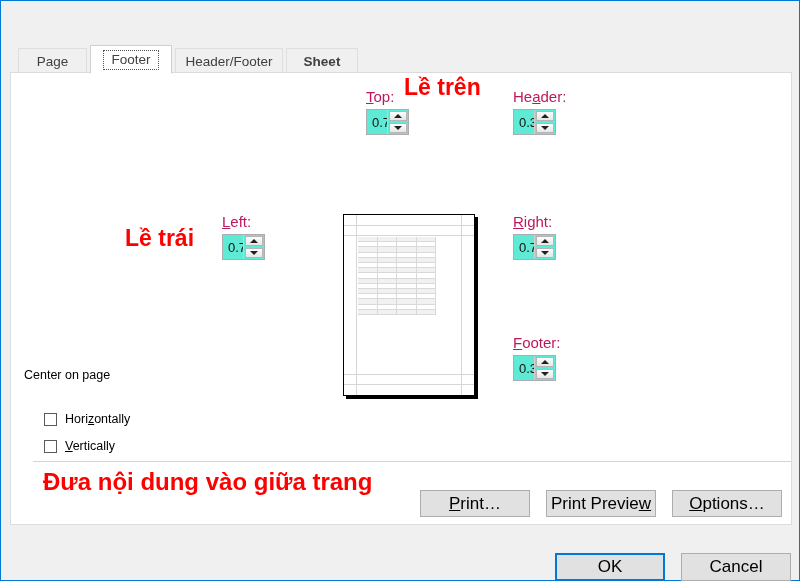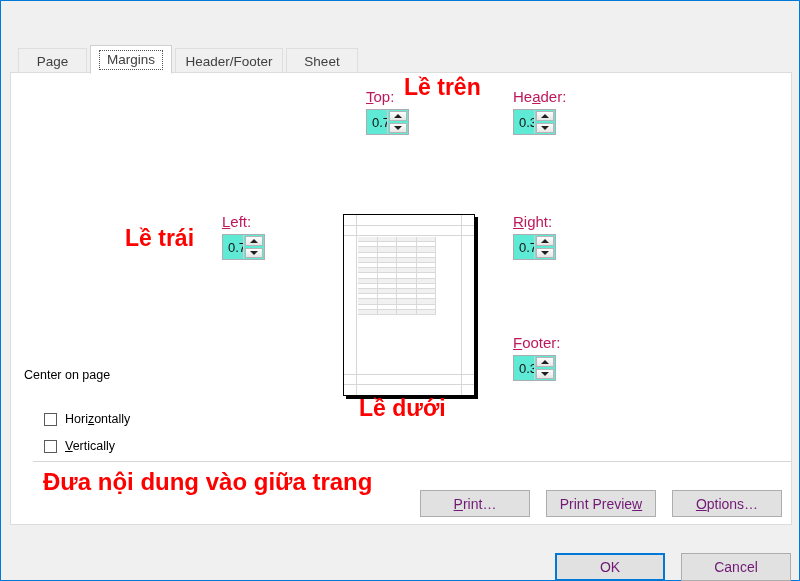--- a/index.html
+++ b/index.html
@@ -207,22 +207,22 @@
   .check-label { font-size: 12.5px; color: #000; }
   .check-label u { text-decoration: underline; }
 
   
   .btn {
     position: absolute;
     box-sizing: border-box;
     background: #e1e1e1;
     border: 1px solid #adadad;
     font-family: "Liberation Sans", sans-serif;
-    font-size: 14px;
-    color: #701a75;
+    font-size: 17px;
+    color: #000000;
     display: flex; align-items: center; justify-content: center;
     cursor: default;
   }
   .btn u { text-decoration: underline; }
   .btn.default {
     background: #e1e1e1;
     border: 2px solid #0078d7;
   }
 
   .footer {
@@ -236,26 +236,26 @@
 <body>
 
 <div class="dialog">
 
 
   <div class="tabstrip">
     <div class="tab" style="left:17px;width:69px;">
       <span>Page</span>
     </div>
     <div class="tab active" style="left:89px;width:82px;">
-      <span class="tab-focus">Margins</span>
+      <span class="tab-focus">Footer</span>
     </div>
     <div class="tab" style="left:174px;width:108px;">
       <span>Header/Footer</span>
     </div>
-    <div class="tab" style="left:285px;width:72px;">
+    <div class="tab" style="left:285px;width:72px;font-weight:bold;">
       <span>Sheet</span>
     </div>
   </div>
 
   <div class="panel">
 
     <div class="field" style="left:355px; top:15px;">
       <div class="field-label"><span></span><u>T</u><span>op:</span></div>
       <div class="spin">
         <input type="text" value="0.75" style="">
@@ -436,21 +436,20 @@
       <span><span>Print Previe</span><u>w</u><span></span></span>
     </div>
     <div class="btn" style="left:661px; top:417px; width:110px; height:27px;">
       <span><span></span><u>O</u><span>ptions…</span></span>
     </div>
 
   </div>
 
   <div class="annot" style="left:403px; top:73px; font-size:23px;">Lề trên</div>
   <div class="annot" style="left:124px; top:224px; font-size:23px;">Lề trái</div>
-  <div class="annot" style="left:358px; top:394px; font-size:23px;">Lề dưới</div>
   <div class="annot" style="left:42px; top:467px; font-size:24px;">Đưa nội dung vào giữa trang</div>
 
   <div class="footer">
     <div class="btn default" style="left:553px; top:14px; width:110px; height:28px;">
       <span>OK</span>
     </div>
     <div class="btn" style="left:679px; top:14px; width:110px; height:28px;">
       <span>Cancel</span>
     </div>
   </div>

